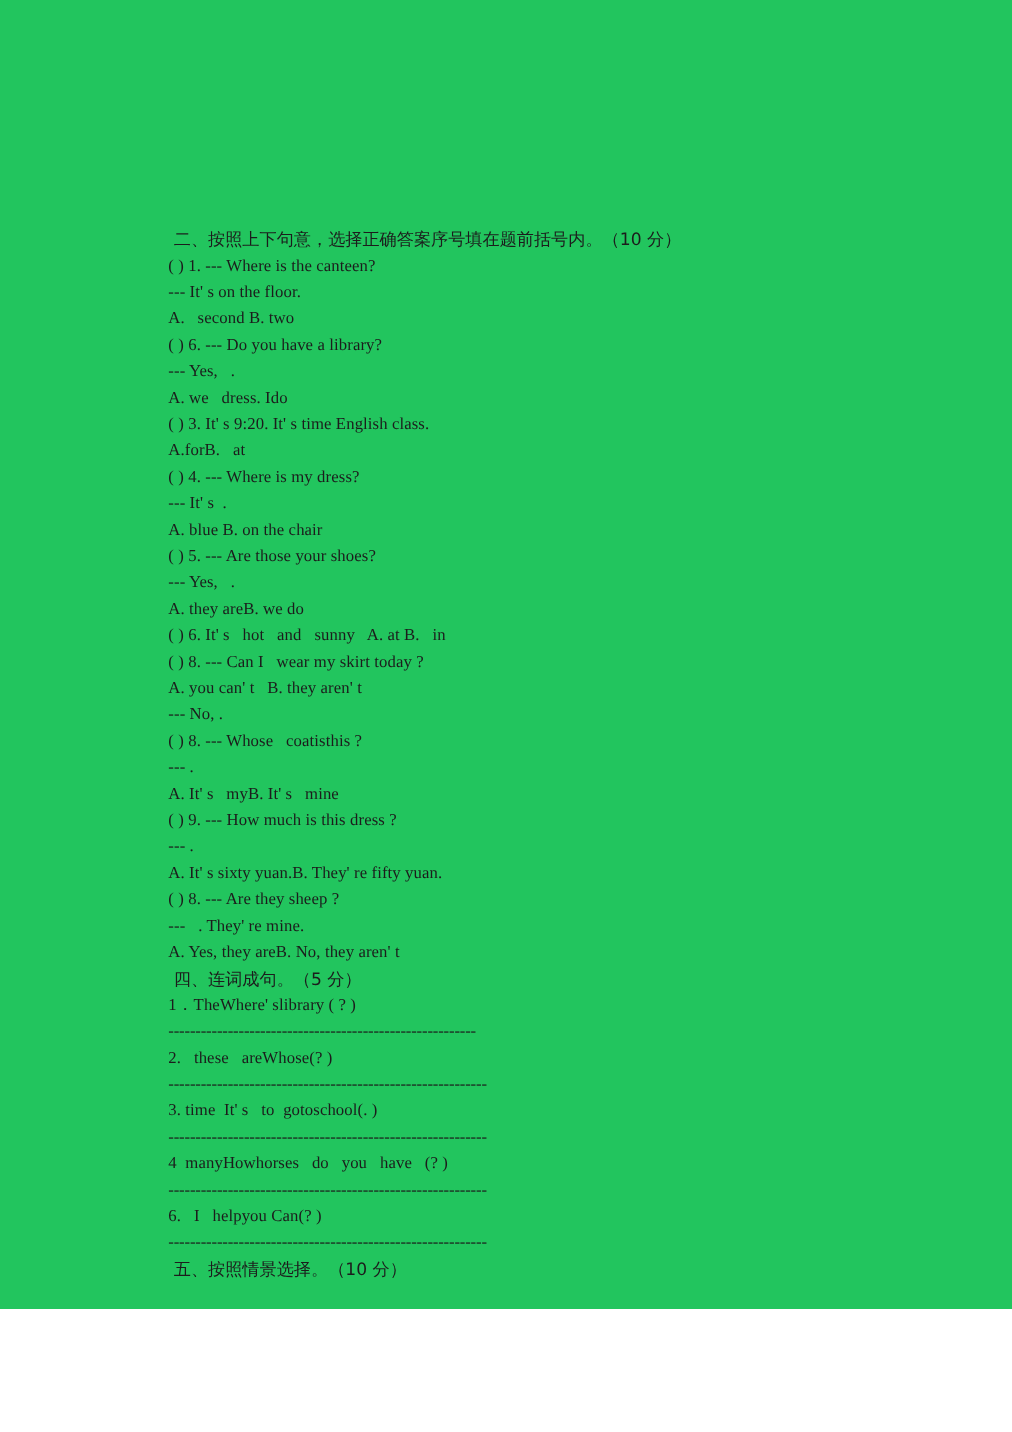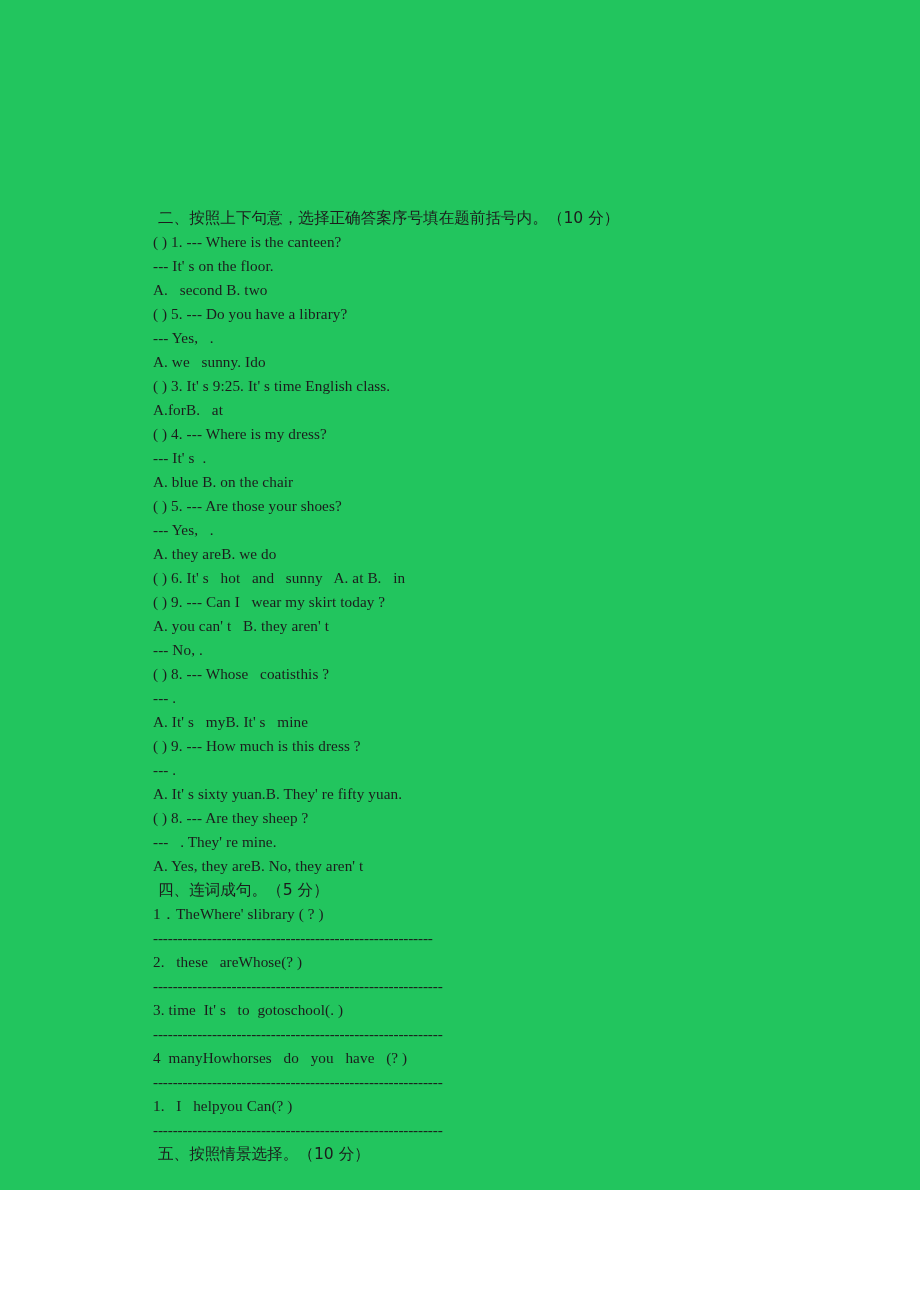--- a/index.html
+++ b/index.html
@@ -64,33 +64,33 @@
 <body>
 
 <div id="page">
   <div id="content">
 
     <div class="heading cn"> 二、按照上下句意，选择正确答案序号填在题前括号内。（10 分）</div>
 
     <div class="line">( ) 1. --- Where is the canteen?</div>
     <div class="line">--- It' s on the floor.</div>
     <div class="line">A.   second B. two</div>
-    <div class="line">( ) 5. --- Do you have a library?</div>
+    <div class="line">( ) 6. --- Do you have a library?</div>
     <div class="line">--- Yes,   .</div>
-    <div class="line">A. we   sunny. Ido</div>
-    <div class="line">( ) 3. It' s 9:25. It' s time English class.</div>
+    <div class="line">A. we   dress. Ido</div>
+    <div class="line">( ) 3. It' s 9:20. It' s time English class.</div>
     <div class="line">A.forB.   at</div>
     <div class="line">( ) 4. --- Where is my dress?</div>
     <div class="line">--- It' s  .</div>
     <div class="line">A. blue B. on the chair</div>
     <div class="line">( ) 5. --- Are those your shoes?</div>
     <div class="line">--- Yes,   .</div>
     <div class="line">A. they areB. we do</div>
     <div class="line">( ) 6. It' s   hot   and   sunny   A. at B.   in</div>
-    <div class="line">( ) 9. --- Can I   wear my skirt today ?</div>
+    <div class="line">( ) 8. --- Can I   wear my skirt today ?</div>
     <div class="line">A. you can' t   B. they aren' t</div>
     <div class="line">--- No, .</div>
     <div class="line">( ) 8. --- Whose   coatisthis ?</div>
     <div class="line">--- .</div>
     <div class="line">A. It' s   myB. It' s   mine</div>
     <div class="line">( ) 9. --- How much is this dress ?</div>
     <div class="line">--- .</div>
     <div class="line">A. It' s sixty yuan.B. They' re fifty yuan.</div>
     <div class="line">( ) 8. --- Are they sheep ?</div>
     <div class="line">---   . They' re mine.</div>
@@ -99,19 +99,19 @@
     <div class="heading cn"> 四、连词成句。（5 分）</div>
 
     <div class="line">1．TheWhere' slibrary ( ? )</div>
     <div class="rule">---------------------------------------------------------</div>
     <div class="line">2.   these   areWhose(? )</div>
     <div class="rule">-----------------------------------------------------------</div>
     <div class="line">3. time  It' s   to  gotoschool(. )</div>
     <div class="rule">-----------------------------------------------------------</div>
     <div class="line">4  manyHowhorses   do   you   have   (? )</div>
     <div class="rule">-----------------------------------------------------------</div>
-    <div class="line">1.   I   helpyou Can(? )</div>
+    <div class="line">6.   I   helpyou Can(? )</div>
     <div class="rule">-----------------------------------------------------------</div>
 
     <div class="heading cn"> 五、按照情景选择。（10 分）</div>
 
   </div>
 </div>
 
 </body></html>

